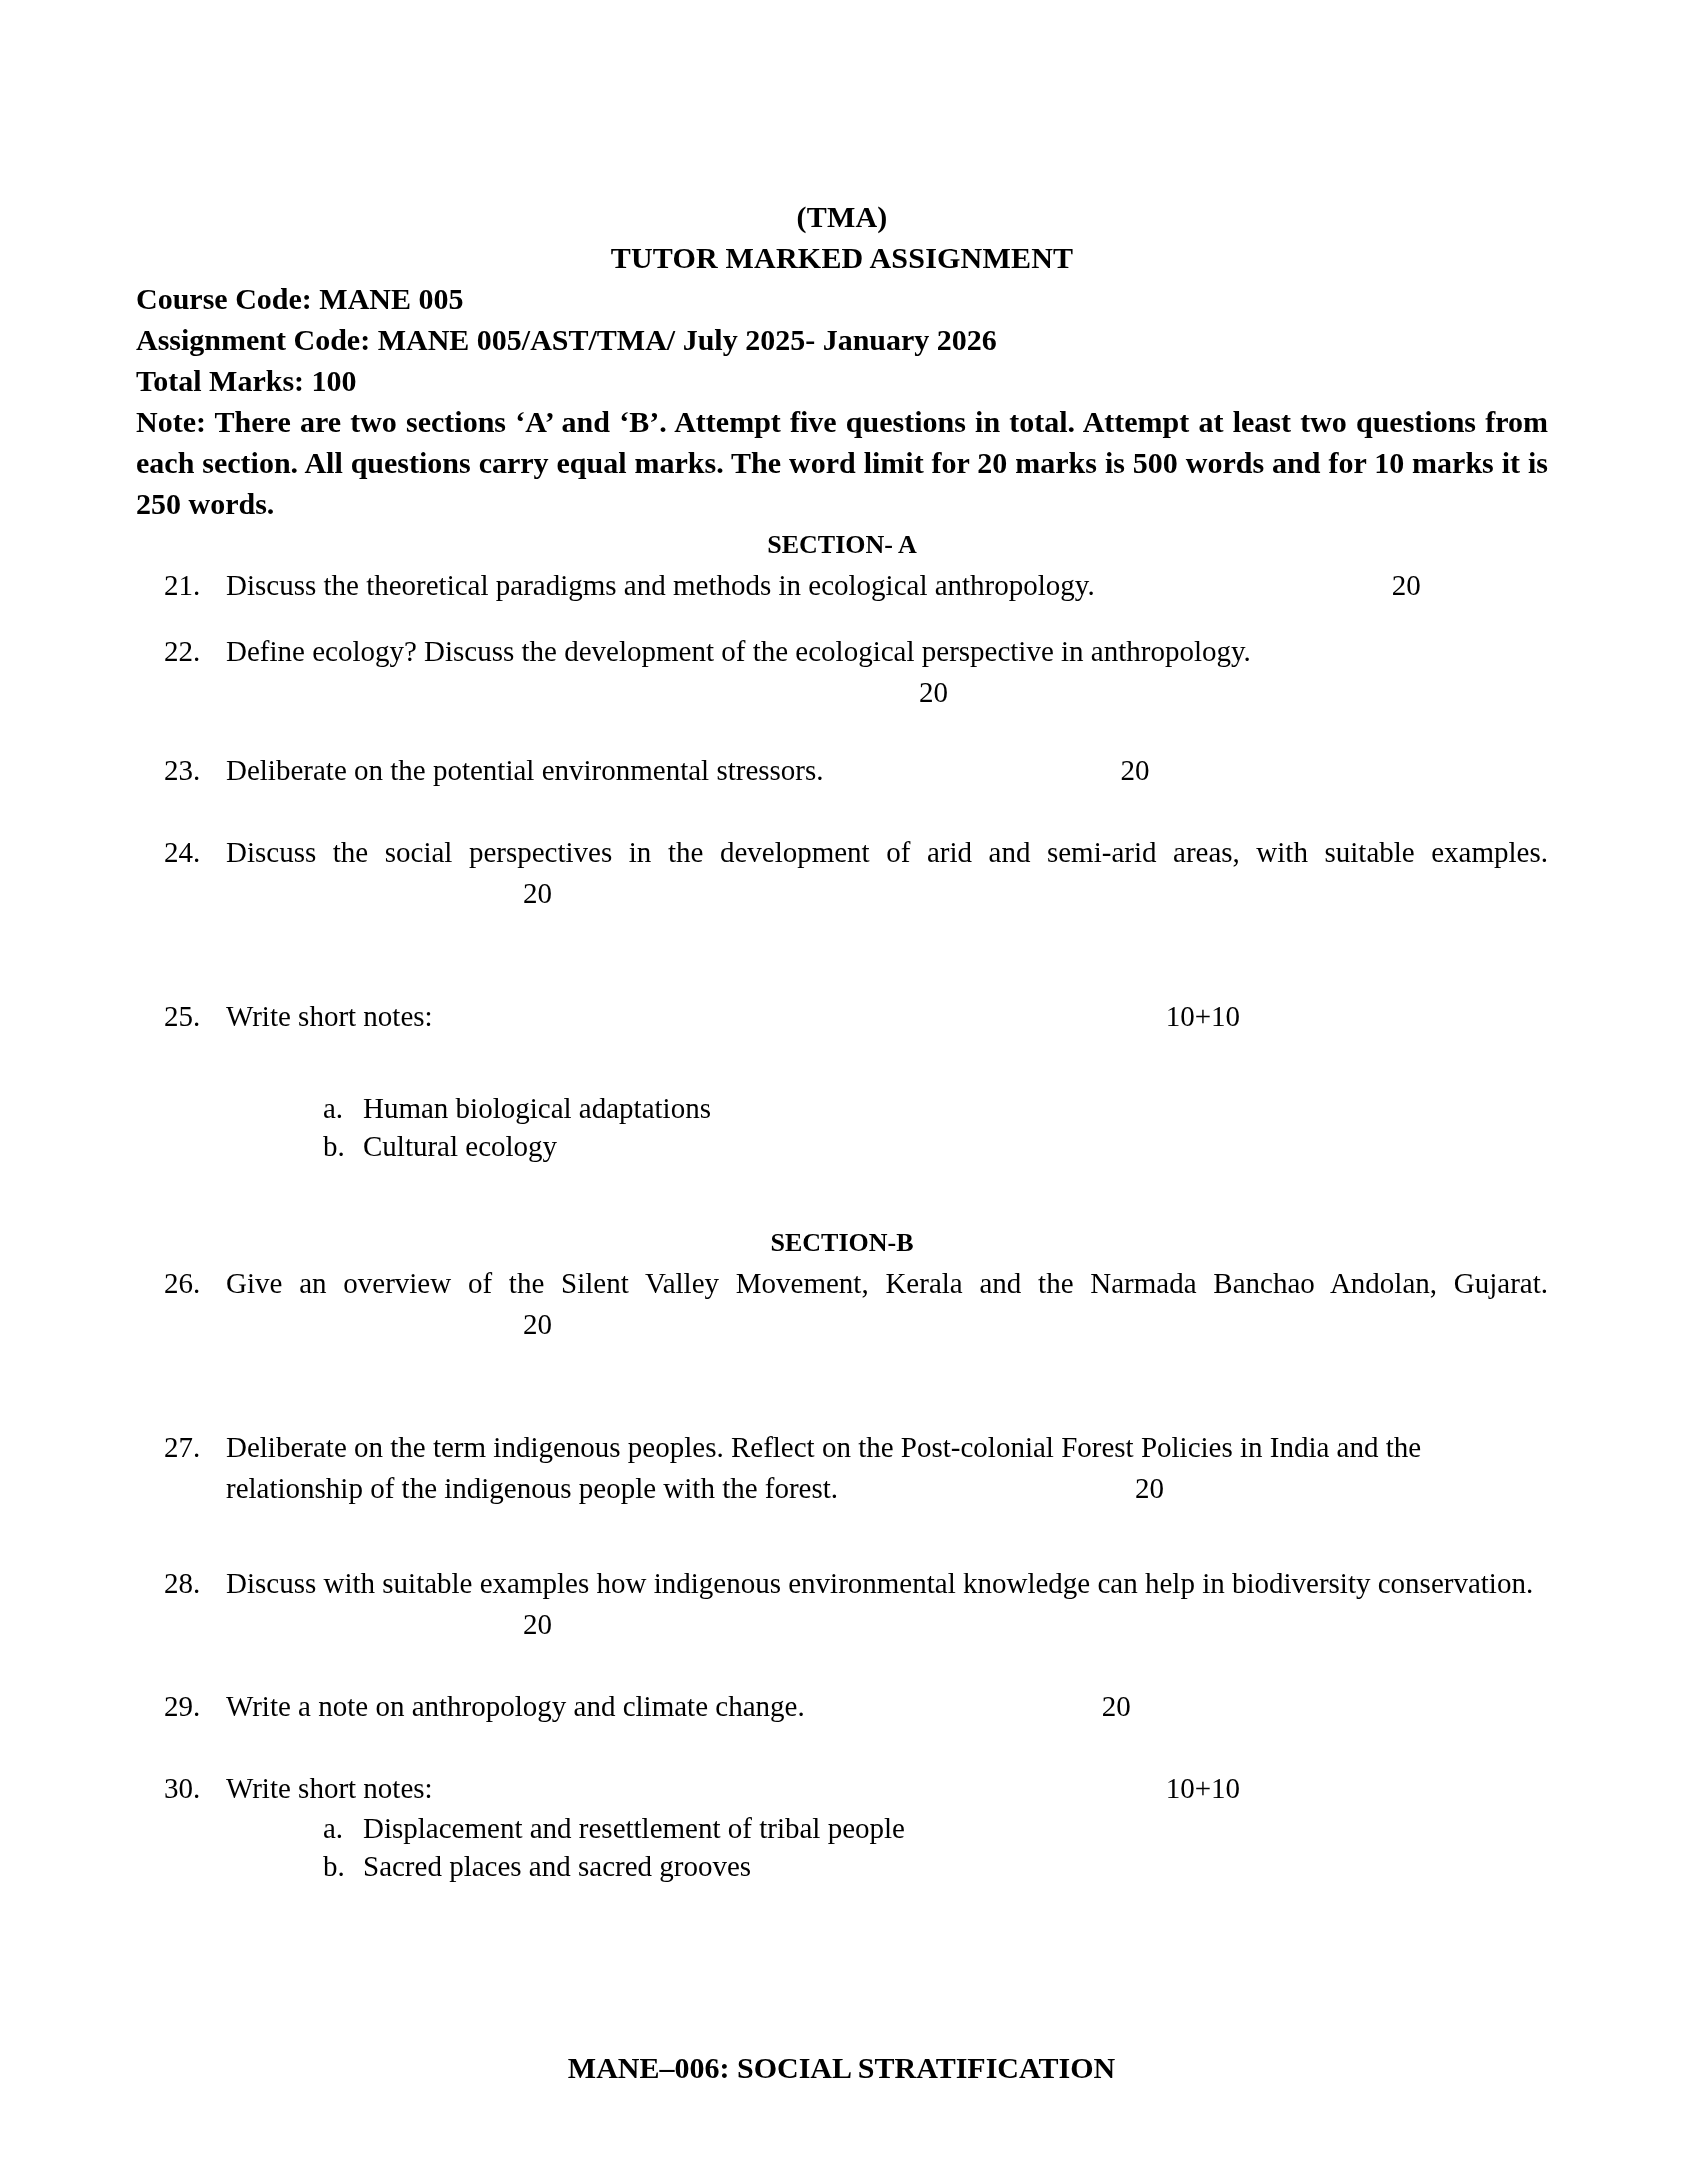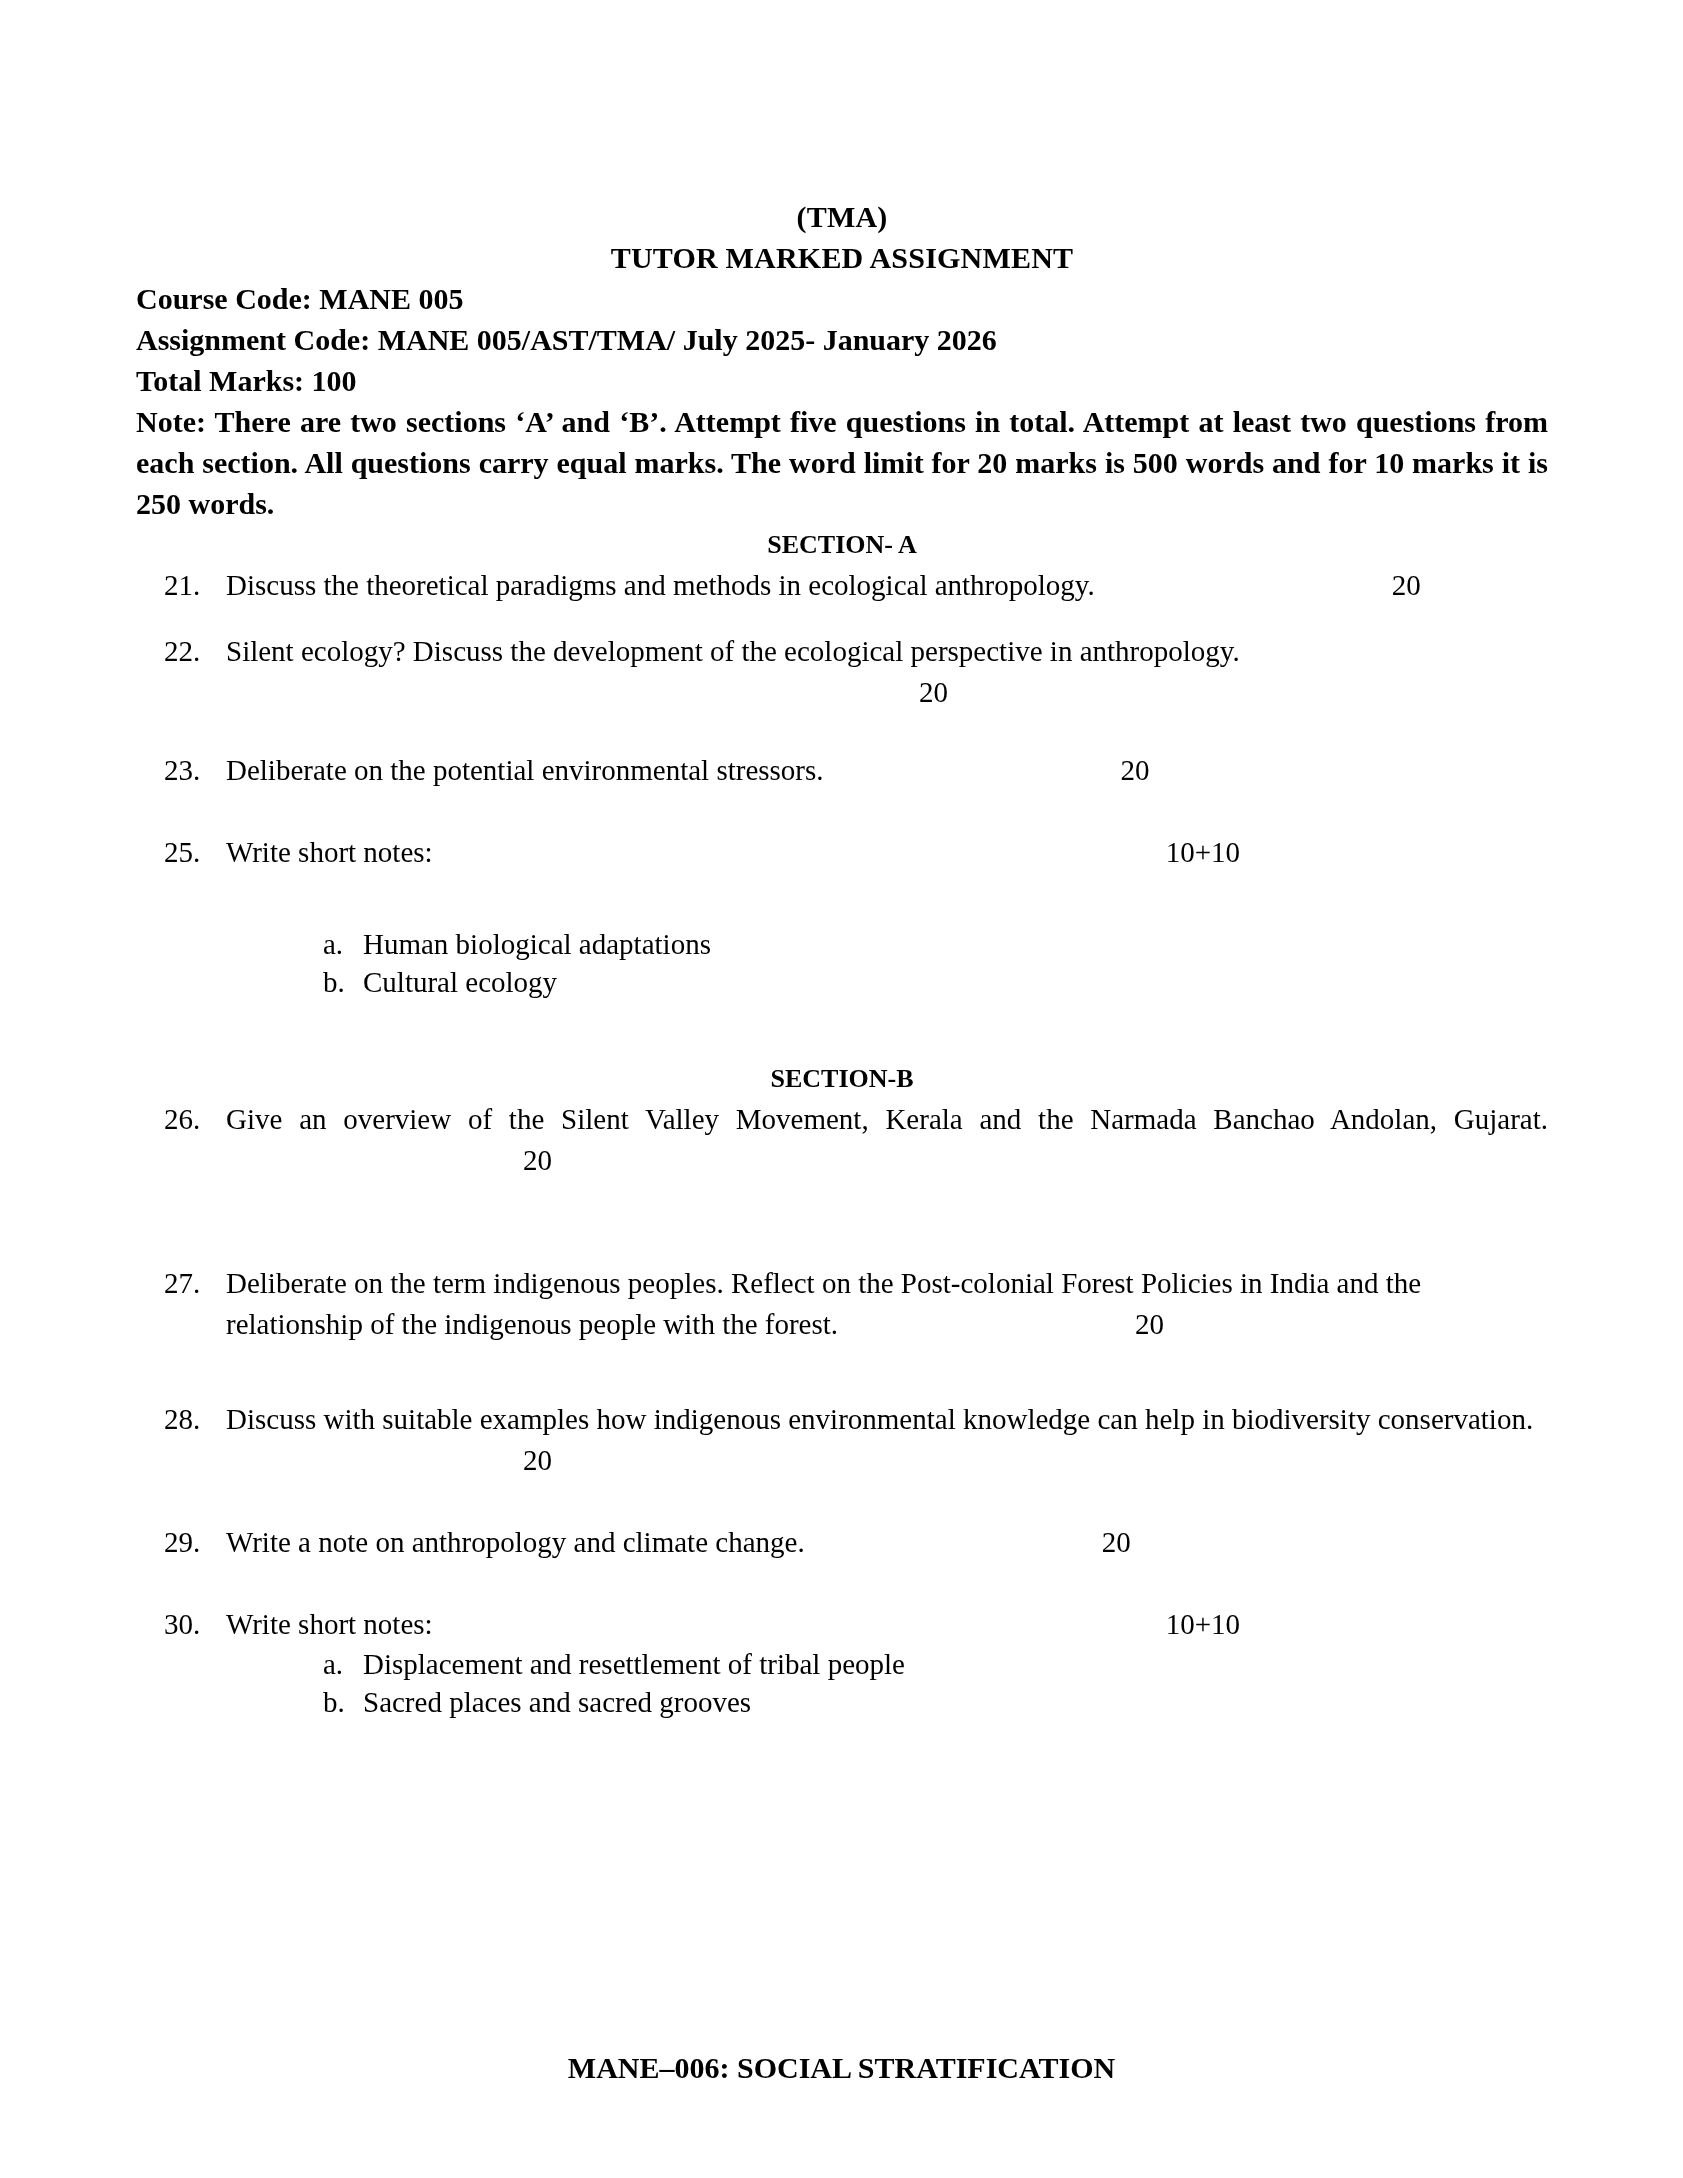--- a/index.html
+++ b/index.html
@@ -140,26 +140,30 @@
 
     <div id="sections-root">
         <div class="section-head">SECTION- A</div>
         <ul class="qlist">
           <li class="q nojust" style="margin-bottom: 25px;">
             <span class="num">21.</span>
             <span class="qtext"><span>Discuss the theoretical paradigms and methods in ecological anthropology.</span><span class="marks-inline" style="display: inline-block; margin-left: 297px;">20</span></span>
           </li>
           <li class="q nojust" style="margin-bottom: 37px;">
             <span class="num">22.</span>
-            <span class="qtext"><span>Silent ecology? Discuss the development of the ecological perspective in anthropology.</span></span>
+            <span class="qtext"><span>Define ecology? Discuss the development of the ecological perspective in anthropology.</span></span>
             <div style="padding-left: 693px;">20</div>
           </li>
           <li class="q nojust" style="margin-bottom: 41px;">
             <span class="num">23.</span>
             <span class="qtext"><span>Deliberate on the potential environmental stressors.</span><span class="marks-inline" style="display: inline-block; margin-left: 297px;">20</span></span>
+          </li>
+          <li class="q just" style="margin-bottom: 41px;">
+            <span class="num">24.</span>
+            <span class="qtext"><span>Discuss the social perspectives in the development of arid and semi-arid areas, with suitable examples.</span><span class="marks-inline" style="display: inline-block; margin-left: 297px;">20</span></span>
           </li>
           <li class="q nojust">
             <span class="num">25.</span>
             <span class="qtext"><span>Write short notes:</span><span class="marks-inline" style="display: inline-block; margin-left: 733px;">10+10</span></span>
             <ul class="sublist" style="margin-top: 52px;">
               <li class="sub"><span class="slet">a.</span><span>Human biological adaptations</span></li>
               <li class="sub"><span class="slet">b.</span><span>Cultural ecology</span></li>
             </ul>
           </li>
         </ul>

